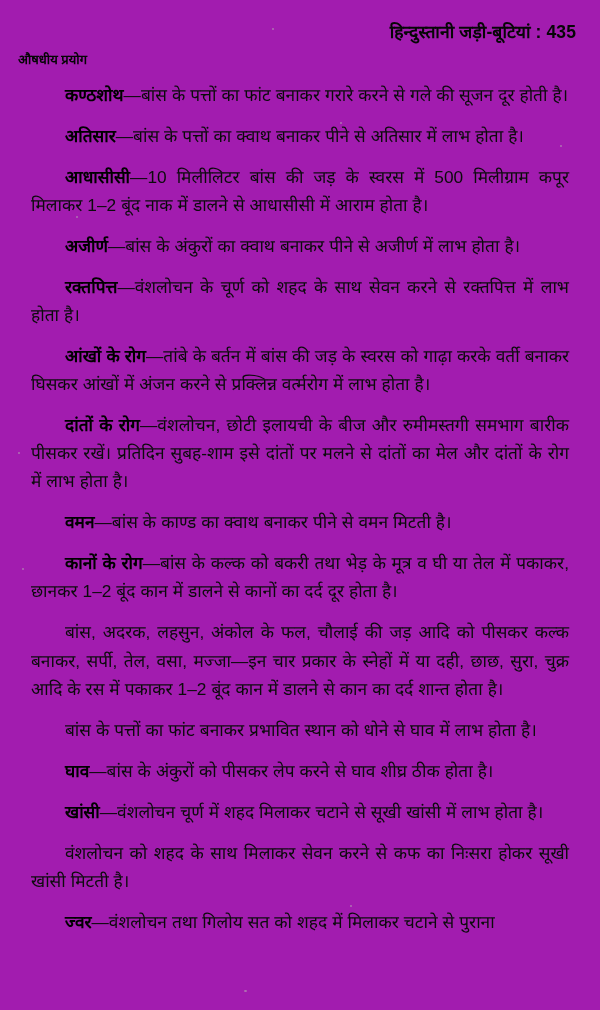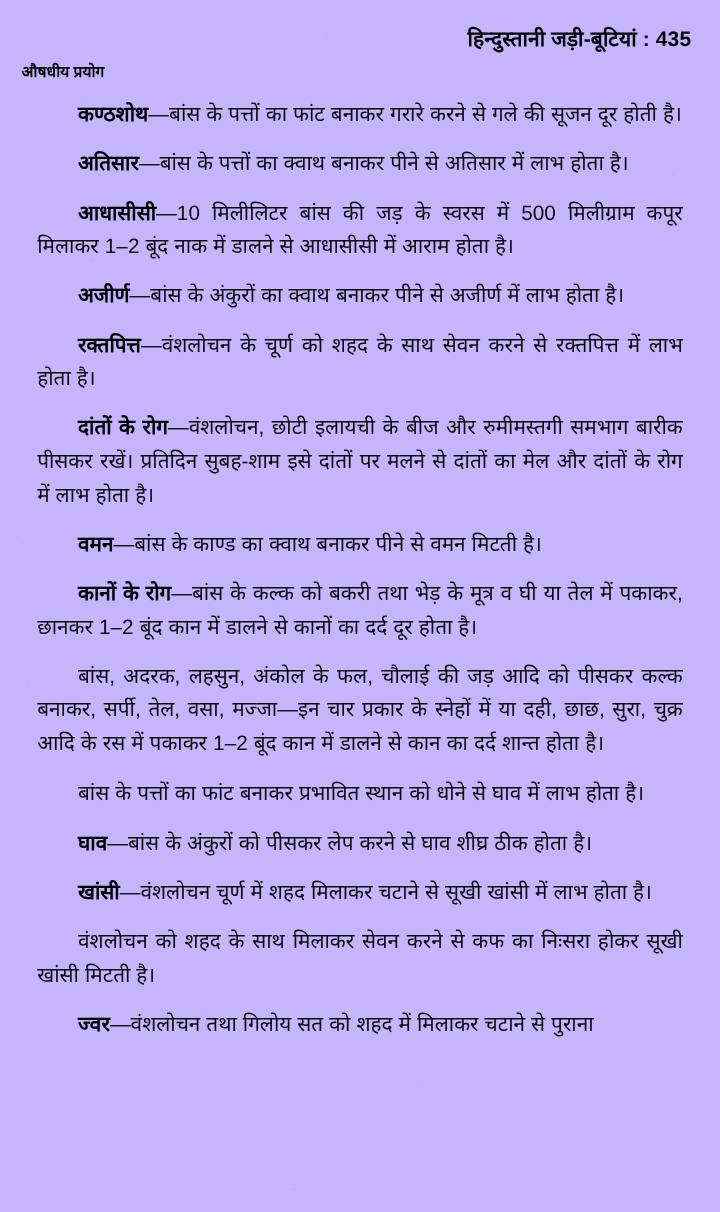--- a/index.html
+++ b/index.html
@@ -7,21 +7,21 @@
     margin: 0;
     padding: 0;
     background: #ffffff;
   }
 
   .page {
     position: relative;
     width: 600px;
     height: 1010px;
     margin: 0 auto;
-    background: #c4b5fd;
+    background: #a21caf;
     box-sizing: border-box;
     padding: 22px 18px 0 18px;
     overflow: hidden;
     font-family: "Liberation Serif", "DejaVu Serif", serif;
     color: #0a0a0a;
   }
 
   
   .running-head {
     text-align: right;
@@ -91,20 +91,23 @@
     <p class="para">
       <span class="term">आधासीसी</span><span class="dash">—</span><span class="desc">10 मिलीलिटर बांस की जड़ के स्वरस में 500 मिलीग्राम कपूर मिलाकर 1–2 बूंद नाक में डालने से आधासीसी में आराम होता है।</span>
     </p>
     <p class="para">
       <span class="term">अजीर्ण</span><span class="dash">—</span><span class="desc">बांस के अंकुरों का क्वाथ बनाकर पीने से अजीर्ण में लाभ होता है।</span>
     </p>
     <p class="para">
       <span class="term">रक्तपित्त</span><span class="dash">—</span><span class="desc">वंशलोचन के चूर्ण को शहद के साथ सेवन करने से रक्तपित्त में लाभ होता है।</span>
     </p>
     <p class="para">
+      <span class="term">आंखों के रोग</span><span class="dash">—</span><span class="desc">तांबे के बर्तन में बांस की जड़ के स्वरस को गाढ़ा करके वर्ती बनाकर घिसकर आंखों में अंजन करने से प्रक्लिन्न वर्त्मरोग में लाभ होता है।</span>
+    </p>
+    <p class="para">
       <span class="term">दांतों के रोग</span><span class="dash">—</span><span class="desc">वंशलोचन, छोटी इलायची के बीज और रुमीमस्तगी समभाग बारीक पीसकर रखें। प्रतिदिन सुबह-शाम इसे दांतों पर मलने से दांतों का मेल और दांतों के रोग में लाभ होता है।</span>
     </p>
     <p class="para">
       <span class="term">वमन</span><span class="dash">—</span><span class="desc">बांस के काण्ड का क्वाथ बनाकर पीने से वमन मिटती है।</span>
     </p>
     <p class="para">
       <span class="term">कानों के रोग</span><span class="dash">—</span><span class="desc">बांस के कल्क को बकरी तथा भेड़ के मूत्र व घी या तेल में पकाकर, छानकर 1–2 बूंद कान में डालने से कानों का दर्द दूर होता है।</span>
     </p>
     <p class="para">
       <span class="term"></span><span class="dash"></span><span class="desc">बांस, अदरक, लहसुन, अंकोल के फल, चौलाई की जड़ आदि को पीसकर कल्क बनाकर, सर्पी, तेल, वसा, मज्जा—इन चार प्रकार के स्नेहों में या दही, छाछ, सुरा, चुक्र आदि के रस में पकाकर 1–2 बूंद कान में डालने से कान का दर्द शान्त होता है।</span>

